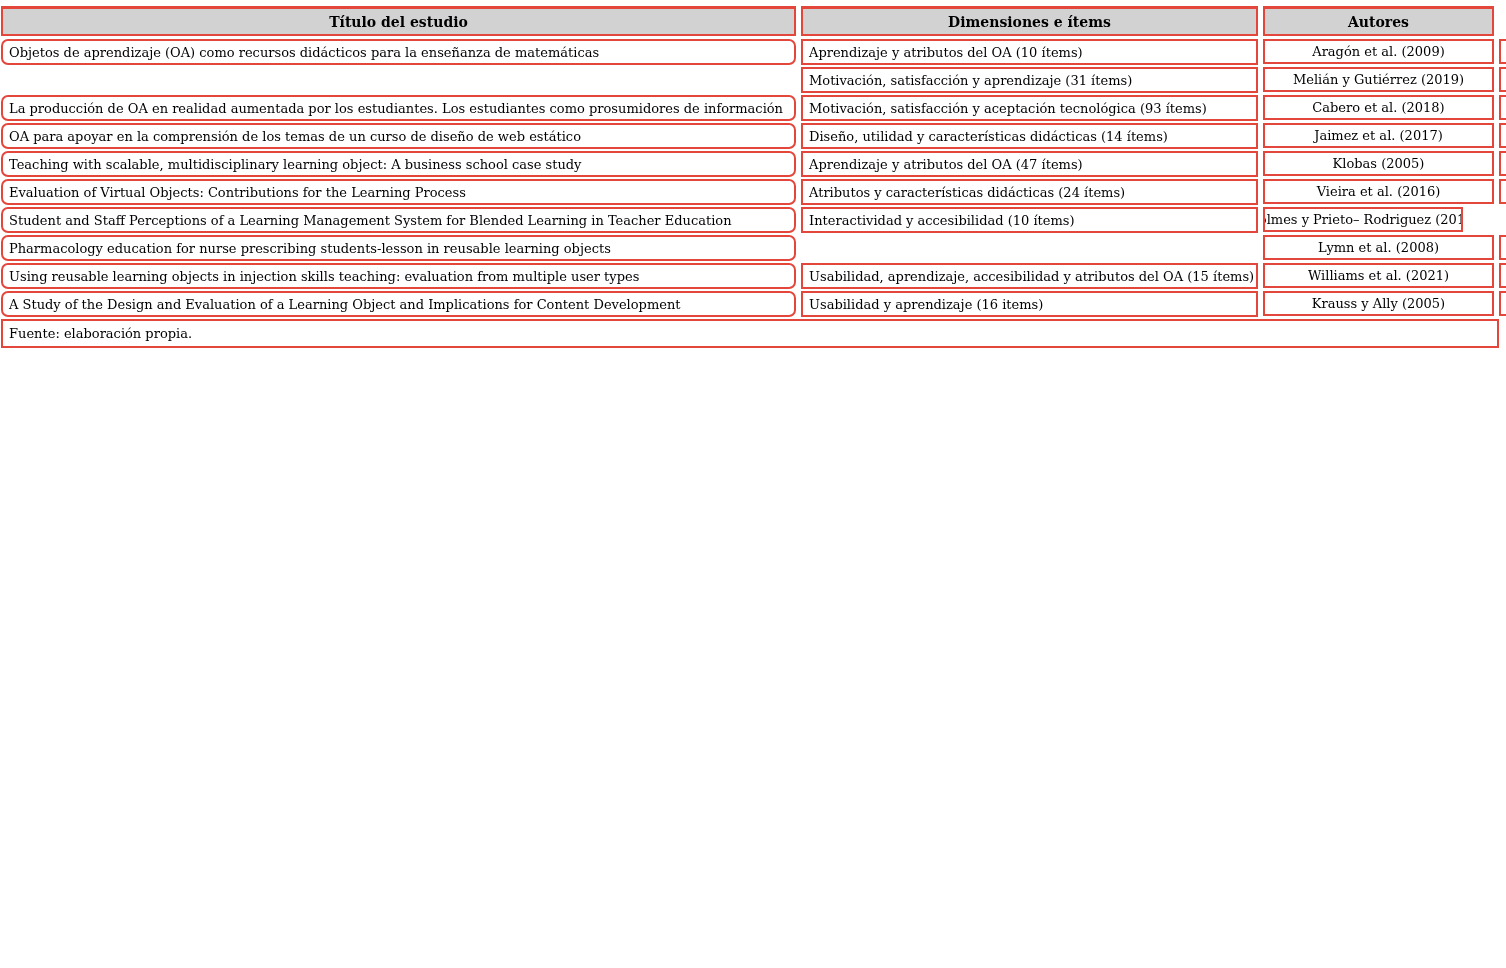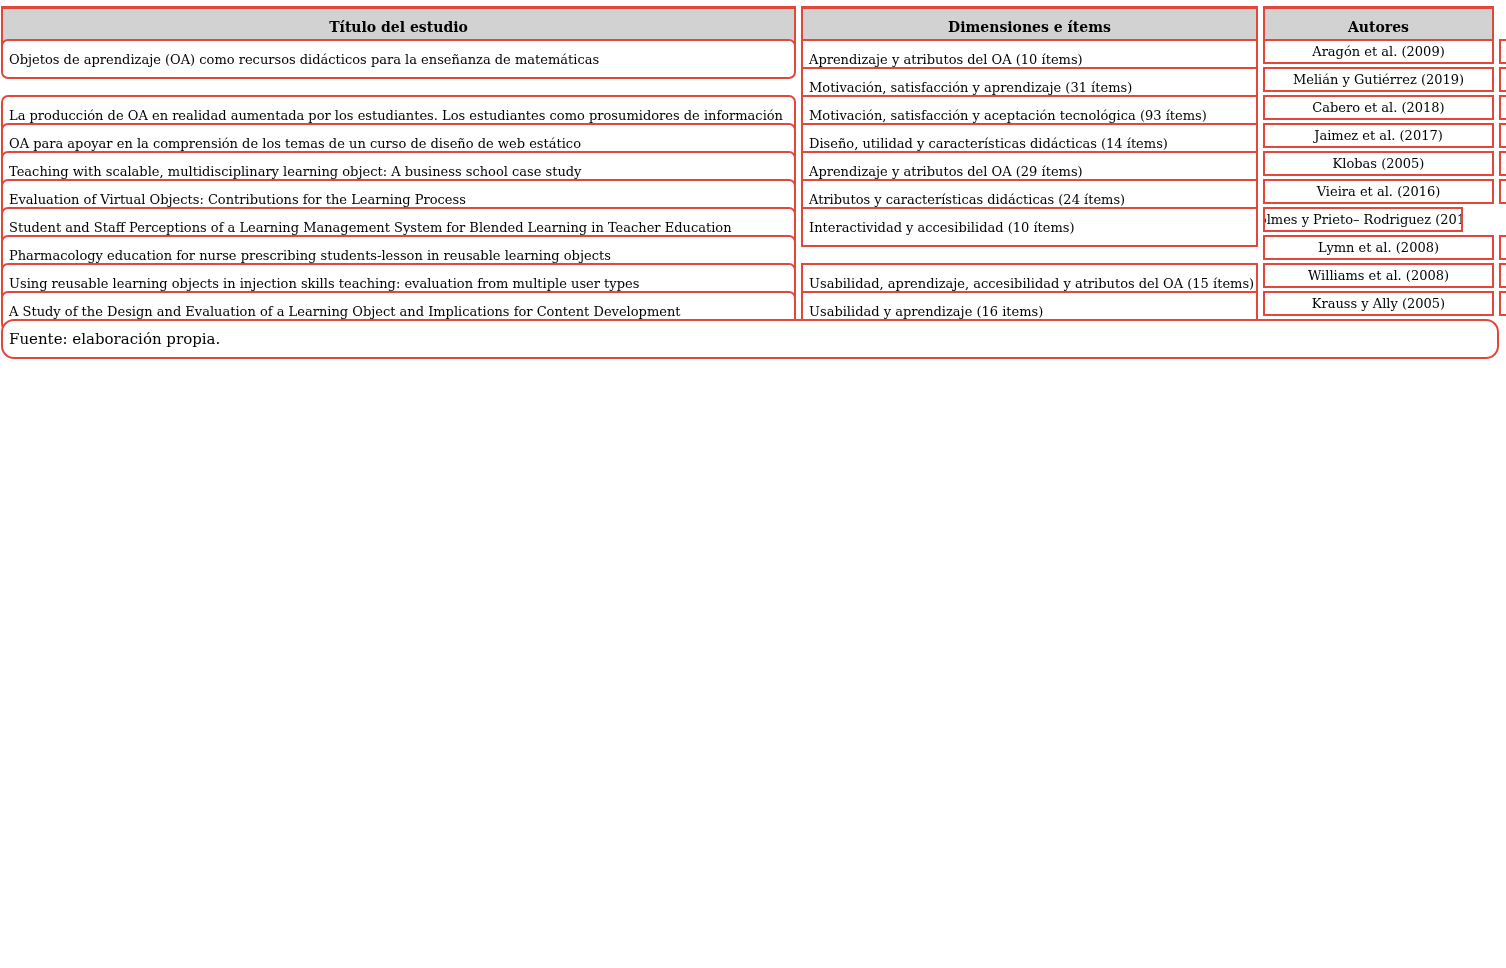--- a/index.html
+++ b/index.html
@@ -29,21 +29,21 @@
     row-gap:3px;
     width:1510px;
     margin:6px 0 0 1px;
   }
   .cell{
     box-sizing:border-box;
     background:#ffffff;
     border:2px solid var(--border-red);
     display:flex;
     align-items:center;
-    padding:18px 6px;
+    padding:11px 6px;
     font-size:13px;
     white-space:nowrap;
     overflow:hidden;
   }
   .head{
     background:var(--header-bg);
     border-top-width:3px;
     font-weight:bold;
     font-size:14px;
     justify-content:center;
@@ -54,22 +54,21 @@
   .c-title{grid-column:1; justify-content:flex-start;border-radius:7px;}
   .c-dim{grid-column:2; justify-content:flex-start;}
   .c-auth{grid-column:3; justify-content:center; text-align:center; padding:0 3px;}
   .c-auth.wide{grid-column:3 / 5; width:200px; justify-self:start;}
   .c-sliver{grid-column:4; padding:0;}
   .c-footer{
     grid-column:1 / 5;
     width:1498px;
     justify-self:start;
     justify-content:flex-start;
-    font-size:15px;
-    border-radius:13px;
+    font-size:13px;
   }
 </style>
 </head>
 <body>
 
 <div class="page">
   <div class="study-table">
     <div class="cell head h1">Título del estudio</div>
     <div class="cell head h2">Dimensiones e ítems</div>
     <div class="cell head h3">Autores</div>
@@ -82,36 +81,36 @@
       <div class="cell c-sliver"></div>
       <div class="cell c-title">La producción de OA en realidad aumentada por los estudiantes. Los estudiantes como prosumidores de información</div>
       <div class="cell c-dim">Motivación, satisfacción y aceptación tecnológica (93 ítems)</div>
       <div class="cell c-auth">Cabero et al. (2018)</div>
       <div class="cell c-sliver"></div>
       <div class="cell c-title">OA para apoyar en la comprensión de los temas de un curso de diseño de web estático</div>
       <div class="cell c-dim">Diseño, utilidad y características didácticas (14 ítems)</div>
       <div class="cell c-auth">Jaimez et al. (2017)</div>
       <div class="cell c-sliver"></div>
       <div class="cell c-title">Teaching with scalable, multidisciplinary learning object: A business school case study</div>
-      <div class="cell c-dim">Aprendizaje y atributos del OA (29 ítems)</div>
+      <div class="cell c-dim">Aprendizaje y atributos del OA (47 ítems)</div>
       <div class="cell c-auth">Klobas (2005)</div>
       <div class="cell c-sliver"></div>
       <div class="cell c-title">Evaluation of Virtual Objects: Contributions for the Learning Process</div>
       <div class="cell c-dim">Atributos y características didácticas (24 ítems)</div>
       <div class="cell c-auth">Vieira et al. (2016)</div>
       <div class="cell c-sliver"></div>
       <div class="cell c-title">Student and Staff Perceptions of a Learning Management System for Blended Learning in Teacher Education</div>
       <div class="cell c-dim">Interactividad y accesibilidad (10 ítems)</div>
       <div class="cell c-auth wide">Holmes y Prieto– Rodriguez (2018)</div>
       <div class="cell c-title">Pharmacology education for nurse prescribing students-lesson in reusable learning objects</div>
       <div class="cell c-auth">Lymn et al. (2008)</div>
       <div class="cell c-sliver"></div>
       <div class="cell c-title">Using reusable learning objects in injection skills teaching: evaluation from multiple user types</div>
       <div class="cell c-dim">Usabilidad, aprendizaje, accesibilidad y atributos del OA (15 ítems)</div>
-      <div class="cell c-auth">Williams et al. (2008)</div>
+      <div class="cell c-auth">Williams et al. (2021)</div>
       <div class="cell c-sliver"></div>
       <div class="cell c-title">A Study of the Design and Evaluation of a Learning Object and Implications for Content Development</div>
       <div class="cell c-dim">Usabilidad y aprendizaje (16 items)</div>
       <div class="cell c-auth">Krauss y Ally (2005)</div>
       <div class="cell c-sliver"></div>
       <div class="cell c-footer">Fuente: elaboración propia.</div>
   </div>
 </div>
 
 </body></html>

